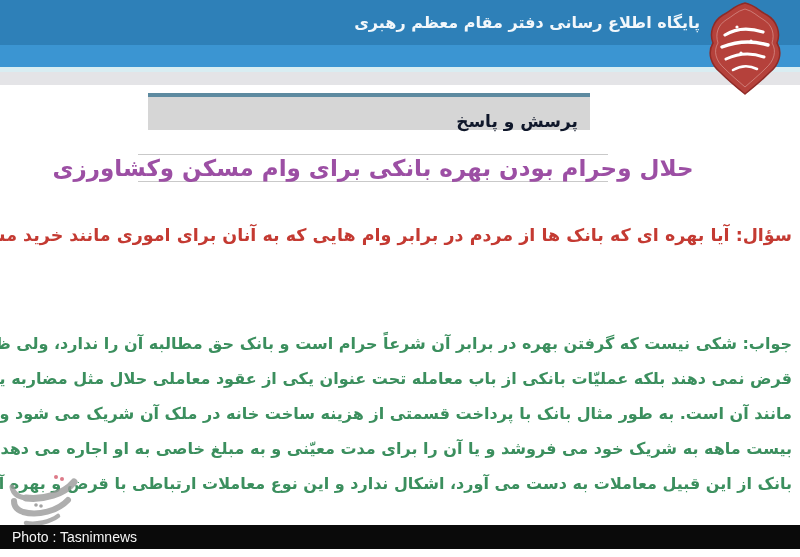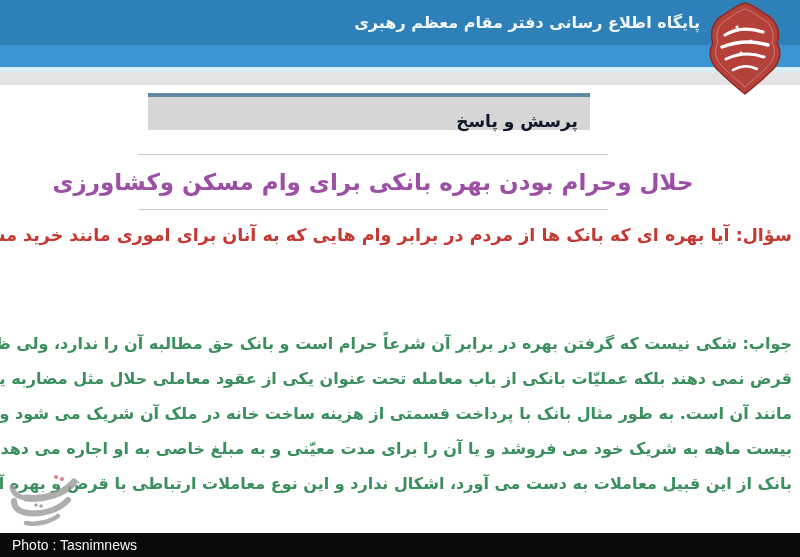--- a/index.html
+++ b/index.html
@@ -29,21 +29,21 @@
     position:absolute; left:148px; top:93px; width:442px; height:37px;
     background:#d6d6d6; border-top:4px solid #5d8aa0; direction:rtl;
   }
   .qa-bar .qa-label {
     position:absolute; right:12px; top:0; height:33px; line-height:33px;
     color:#0f172a; font-weight:bold; font-size:17px;margin-top:8px;
   }
 
   
   .article-title {
-    position:absolute; left:138px; top:154px; width:470px; height:56px;
+    position:absolute; left:138px; top:154px; width:470px; height:28px;
     border-top:1px solid #c9c9c9; border-bottom:1px solid #c9c9c9;
     display:flex; align-items:center; justify-content:center;
     direction:rtl; color:#9c4fa4; font-size:23px; font-weight:bold;
     white-space:nowrap; letter-spacing:-1px;
   }
 
   
   .question {
     position:absolute; left:8px; top:212px; width:784px;
     direction:rtl; text-align:center; color:#c43a32;
@@ -55,21 +55,21 @@
     direction:rtl; text-align:center; color:#3b8f5e;
     font-size:16px; font-weight:bold; line-height:35px;
   }
   .q-line, .a-line { white-space:nowrap; }
 
   
   .watermark { position:absolute; left:6px; top:472px; width:82px; height:58px; opacity:.8; }
 
   
   .credit-bar {
-    position:absolute; left:0; bottom:0; width:800px; height:24px;
+    position:absolute; left:0; bottom:8px; width:800px; height:24px;
     background:#0a0a0a; direction:ltr;
   }
   .credit-bar .credit-text {
     position:absolute; left:12px; top:0; height:24px; line-height:24px;
     color:#f5f5f5; font-size:14px; font-family:"Liberation Sans", sans-serif;
   }
 </style>
 </head>
 <body>
 

